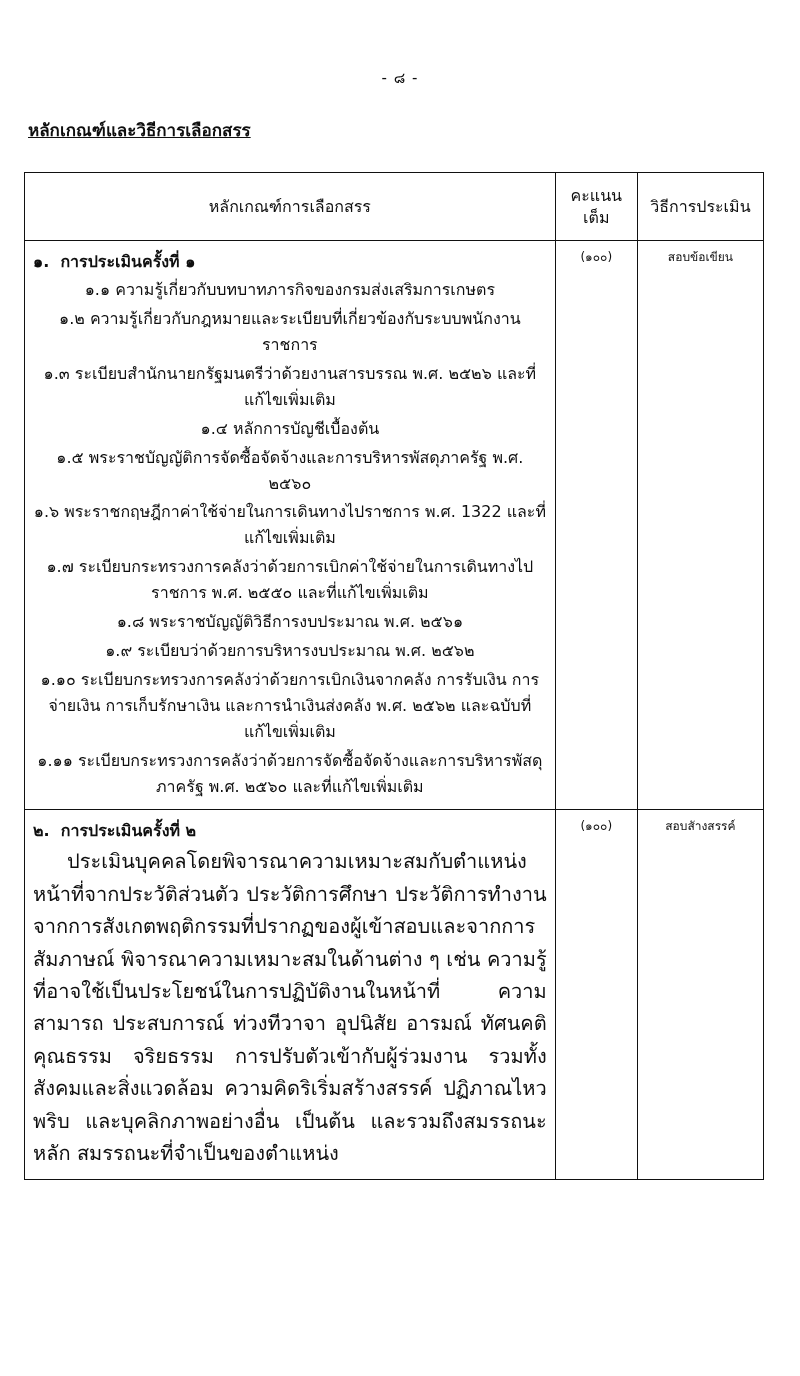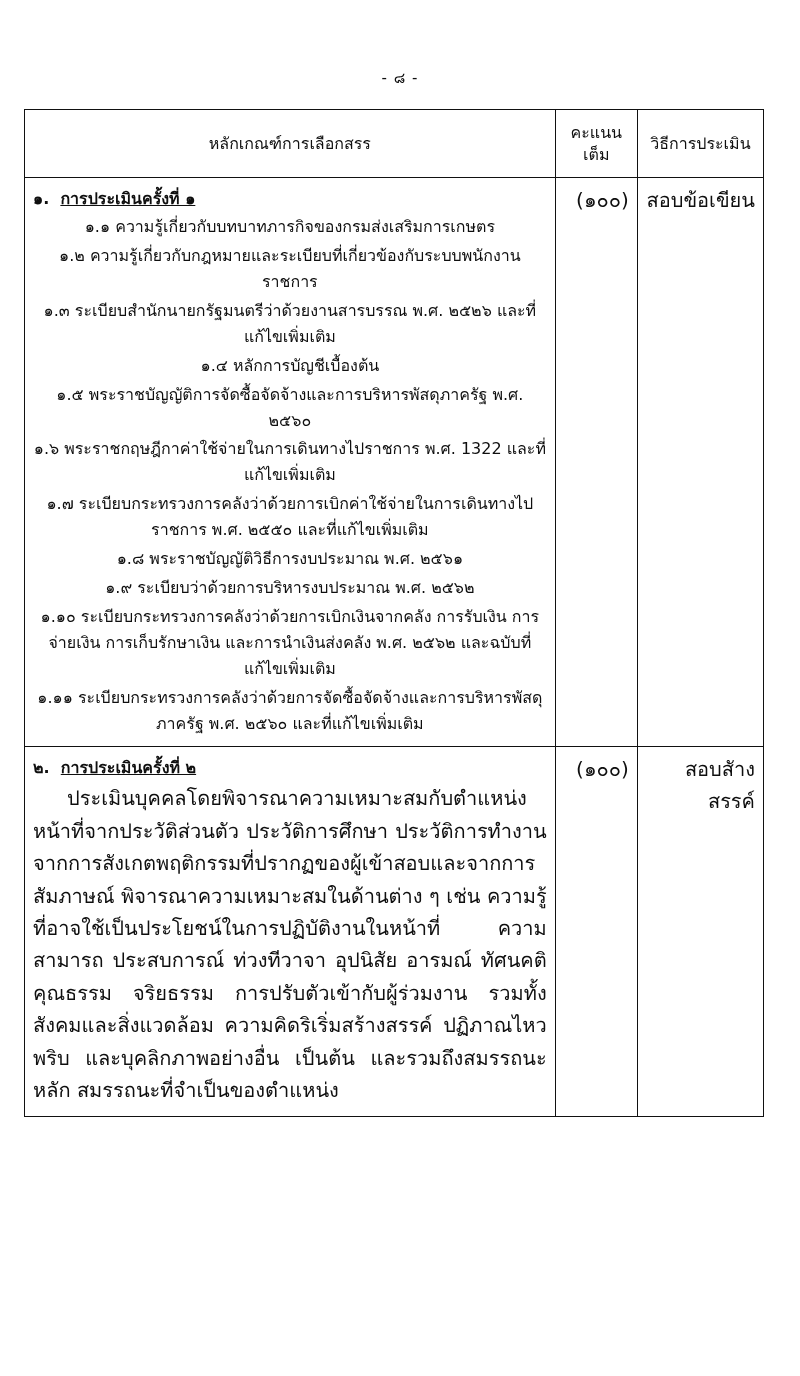--- a/index.html
+++ b/index.html
@@ -31,48 +31,47 @@
   .section-heading {
     margin: 26px 0 0 28px;
     font-size: 17px;
     font-weight: bold;
     text-decoration: underline;
     display: inline-block;
   }
   table.criteria {
     border-collapse: collapse;
     width: 740px;
-    margin: 19px 0 0 24px;
+    margin: 29px 0 0 24px;
     table-layout: fixed;
   }
   table.criteria th, table.criteria td {
     border: 1px solid #111;
     vertical-align: top;
     padding: 6px 8px 10px 8px;
   }
   table.criteria thead th {
     text-align: center;
     vertical-align: middle;
     font-weight: normal;
     font-size: 16px;
     padding: 12px 6px;
     line-height: 1.35;
   }
   col.c1 { width: 530px; }
   col.c2 { width: 82px; }
   col.c3 { width: 126px; }
 
   td.score, td.method {
-    text-align: right;
-    font-size: 20px;
+    text-align: center;
+    font-size: 12px;
     padding-top: 12px;
   }
   .row-title {
     font-weight: bold;
-    text-decoration: underline;
     font-size: 16px;
   }
   .row-title-num {
     font-weight: bold;
     text-decoration: none;
     font-size: 16px;
   }
   .title-line {
     margin-bottom: 2px;
   }
@@ -97,20 +96,23 @@
   }
   .cell-body { padding-top: 2px; }
 </style>
 </head>
 <body>
 
 <div class="page">
 
   <div class="page-number">- ๘ -</div>
 
+  <div>
+    <div class="section-heading">หลักเกณฑ์และวิธีการเลือกสรร</div>
+  </div>
 
   <table class="criteria">
     <colgroup>
       <col class="c1">
         <col class="c2">
         <col class="c3">
     </colgroup>
     <thead>
       <tr>
         <th>หลักเกณฑ์การเลือกสรร</th>

